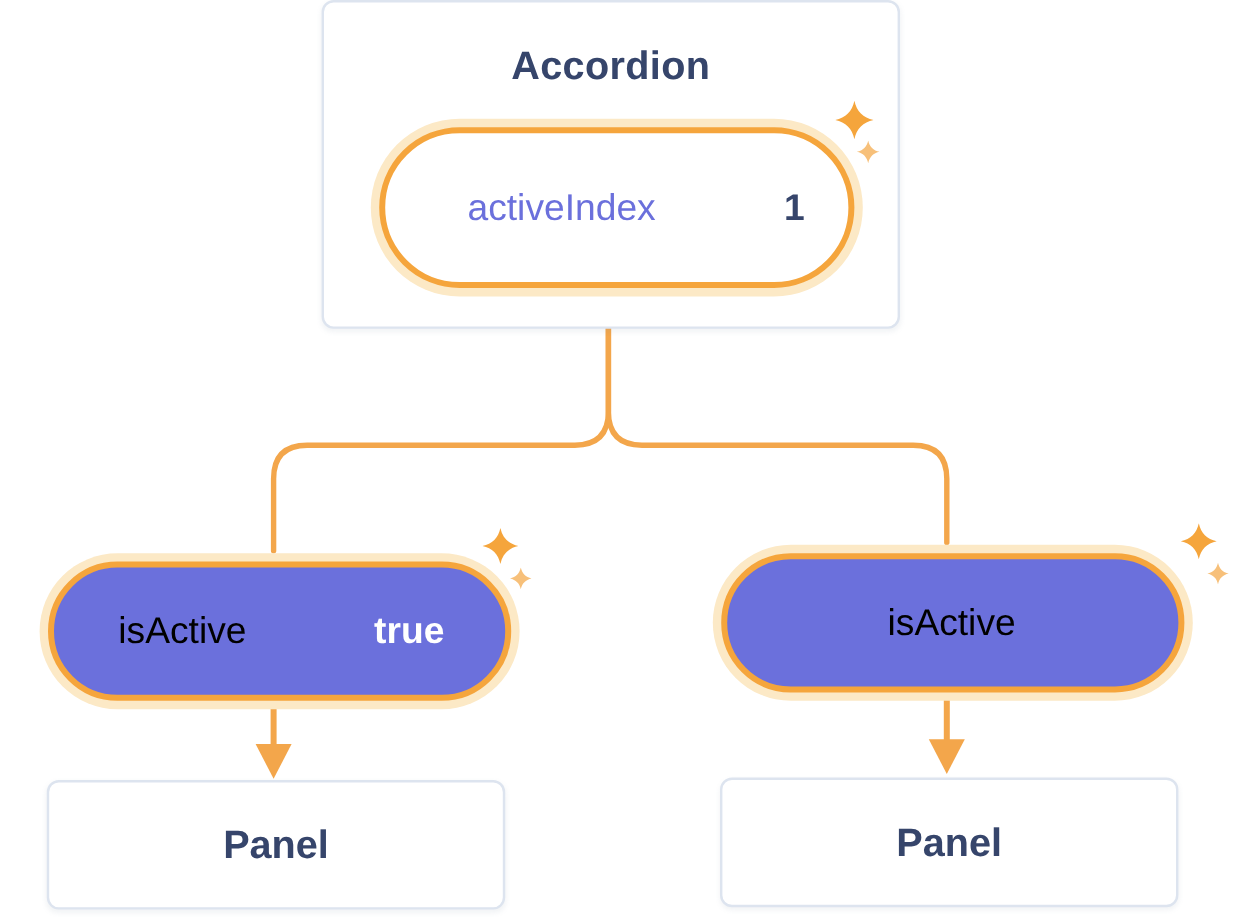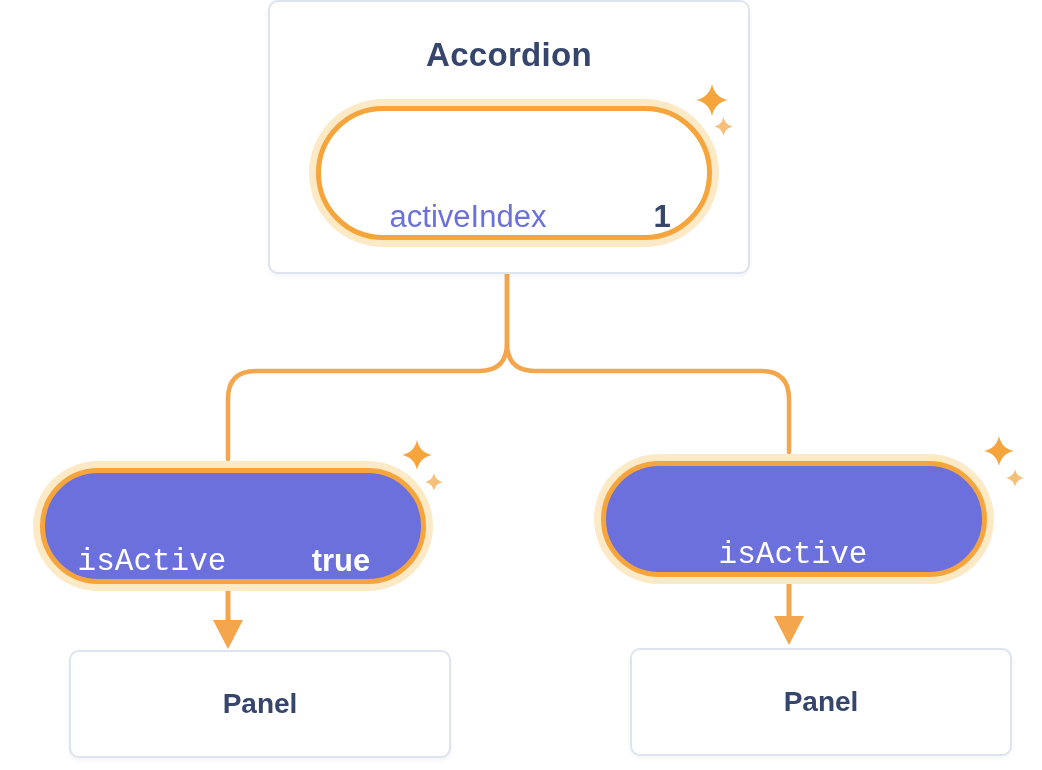--- a/index.html
+++ b/index.html
@@ -29,21 +29,21 @@
     font-size: 33px;
     font-weight: 600;
     color: #36456B;
     letter-spacing: .3px;
   }
   .pill {
     border: 5px solid #F5A53C;
     border-radius: 999px;
     box-shadow: 0 0 0 7px #FCE9C6;
     display: flex;
-    align-items: flex-end;
+    align-items: center;
     overflow: hidden;
   }
   .state-pill {
     position: absolute;
     left: 46px;
     top: 104px;
     width: 386px;
     height: 124px;
     background: #ffffff;
   }
@@ -63,33 +63,32 @@
     justify-content: center;
     font-weight: 700;
     font-size: 31px;
   }
   .state-pill .pill-value { width: 90px; color: #36456B; }
   .prop-pill {
     position: absolute;
     background: #6B70DC;
     color: #ffffff;
   }
-  .prop-pill .pill-label { color: #ffffff; font-family: Liberation Mono, monospace; }
+  .prop-pill .pill-label { color: #000000; }
   .prop-pill .pill-divider { background: rgba(255,255,255,.92); }
   .prop-pill .pill-value { width: 160px; color: #ffffff; }
   .prop-pill-left  { left: 40px;  top: 468px; width: 376px; height: 106px; }
   .prop-pill-right { left: 601px; top: 461px; width: 376px; height: 106px; }
   .panel-card {
     display: flex;
     align-items: center;
     justify-content: center;
-    font-size: 28px;
+    font-size: 33px;
     font-weight: 600;
     color: #36456B;
-    margin-left: 30px;
   }
   .panel-card-left  { left: 39px;  top: 650px; width: 378px; height: 104px; }
   .panel-card-right { left: 600px; top: 648px; width: 378px; height: 104px; }
   .overlay {
     position: absolute;
     left: 0;
     top: 0;
     pointer-events: none;
   }
   .sparkle { position: absolute; }

